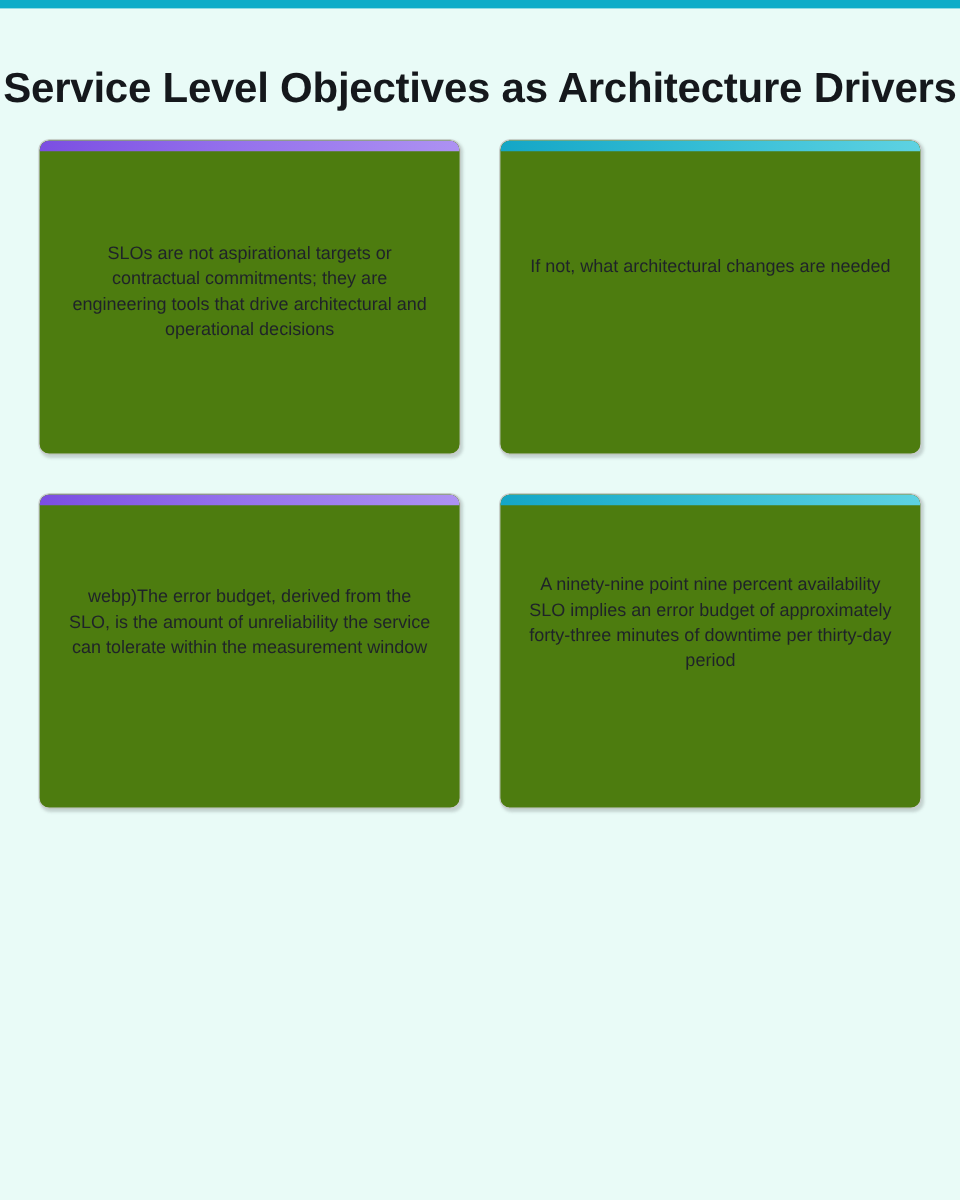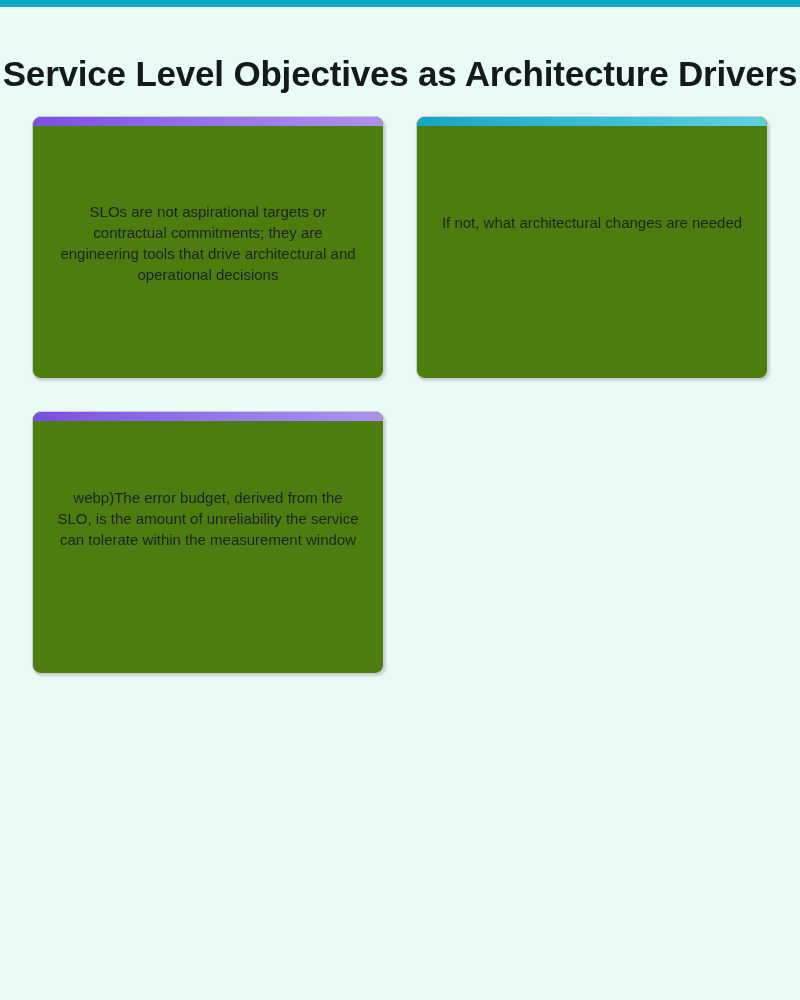--- a/index.html
+++ b/index.html
@@ -135,14 +135,20 @@
     </div>
   </div>
 
   <div class="card accent-purple" data-card-index="4">
     <div class="card-accent"></div>
     <div class="card-body">
       <p class="card-text">webp)The error budget, derived from the SLO, is the amount of unreliability the service can tolerate within the measurement window</p>
     </div>
   </div>
 
+  <div class="card accent-teal" data-card-index="5">
+    <div class="card-accent"></div>
+    <div class="card-body">
+      <p class="card-text">A ninety-nine point nine percent availability SLO implies an error budget of approximately forty-three minutes of downtime per thirty-day period</p>
+    </div>
+  </div>
 
 </div>
 
 </body></html>

